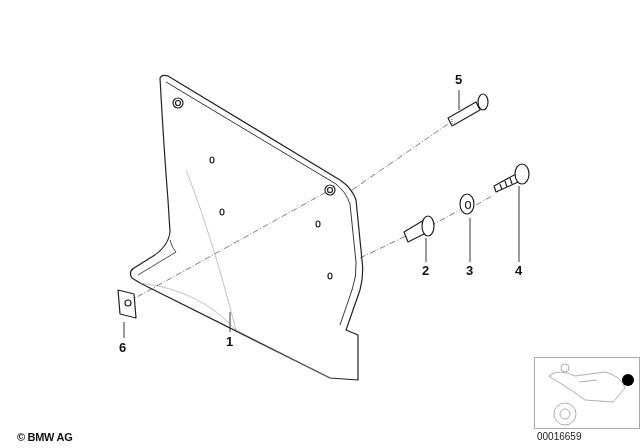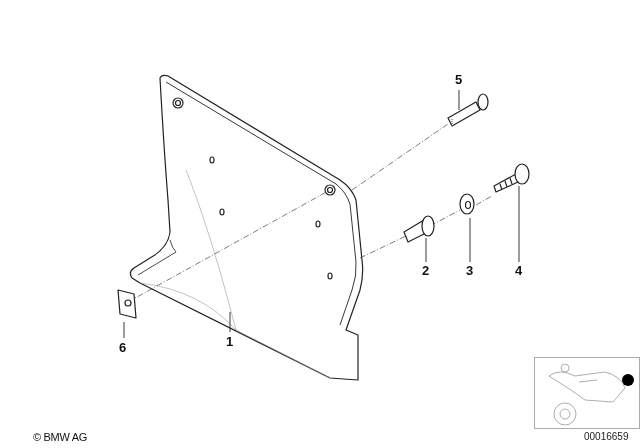--- a/index.html
+++ b/index.html
@@ -1,20 +1,20 @@
 <!DOCTYPE html>
 <html><head>
 <meta charset="utf-8">
 <style>
   html,body{margin:0;padding:0;background:#fff;}
   body{width:640px;height:448px;position:relative;overflow:hidden;font-family:"Liberation Sans",sans-serif;}
   svg#diagram{position:absolute;left:0;top:0;}
   .callout{position:absolute;font-weight:bold;font-size:13px;color:#111;}
-  .copyright{position:absolute;left:17px;top:431px;font-size:11px;font-weight:normal;color:#111;letter-spacing:-0.3px;margin-left:16px;}
-  .docnum{position:absolute;left:537px;top:431px;font-size:10px;color:#222;margin-left:47px;}
+  .copyright{position:absolute;left:17px;top:431px;font-size:11px;font-weight:bold;color:#111;letter-spacing:-0.3px;}
+  .docnum{position:absolute;left:537px;top:431px;font-size:10px;color:#222;}
   .thumb{position:absolute;left:534px;top:357px;width:104px;height:70px;border:1px solid #aaa;background:#fff;}
 </style>
 </head>
 <body>
 
 <svg id="diagram" width="640" height="448" viewBox="0 0 640 448">
   <g fill="none" stroke="#222" stroke-width="1.2" stroke-linejoin="round">
 
     <g>
       <path d="M160 78 Q162 74 168 76 L340 180 Q352 188 356 200 L362 260 Q364 275 360 290 L346 330 L358 335 L358 380 L330 378 L140 283 L132 278 Q128 272 134 268 L150 258 Q168 248 170 232 L168 200 Q164 150 160 78 Z" fill="#fff"></path>

